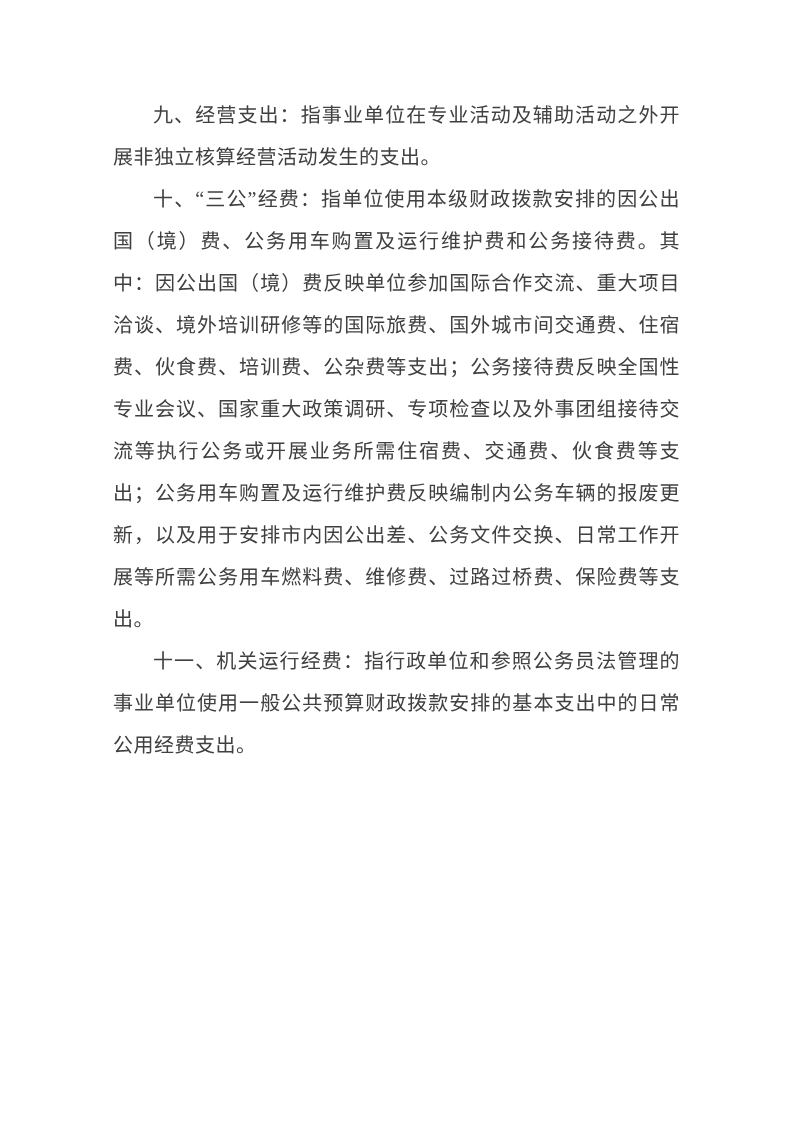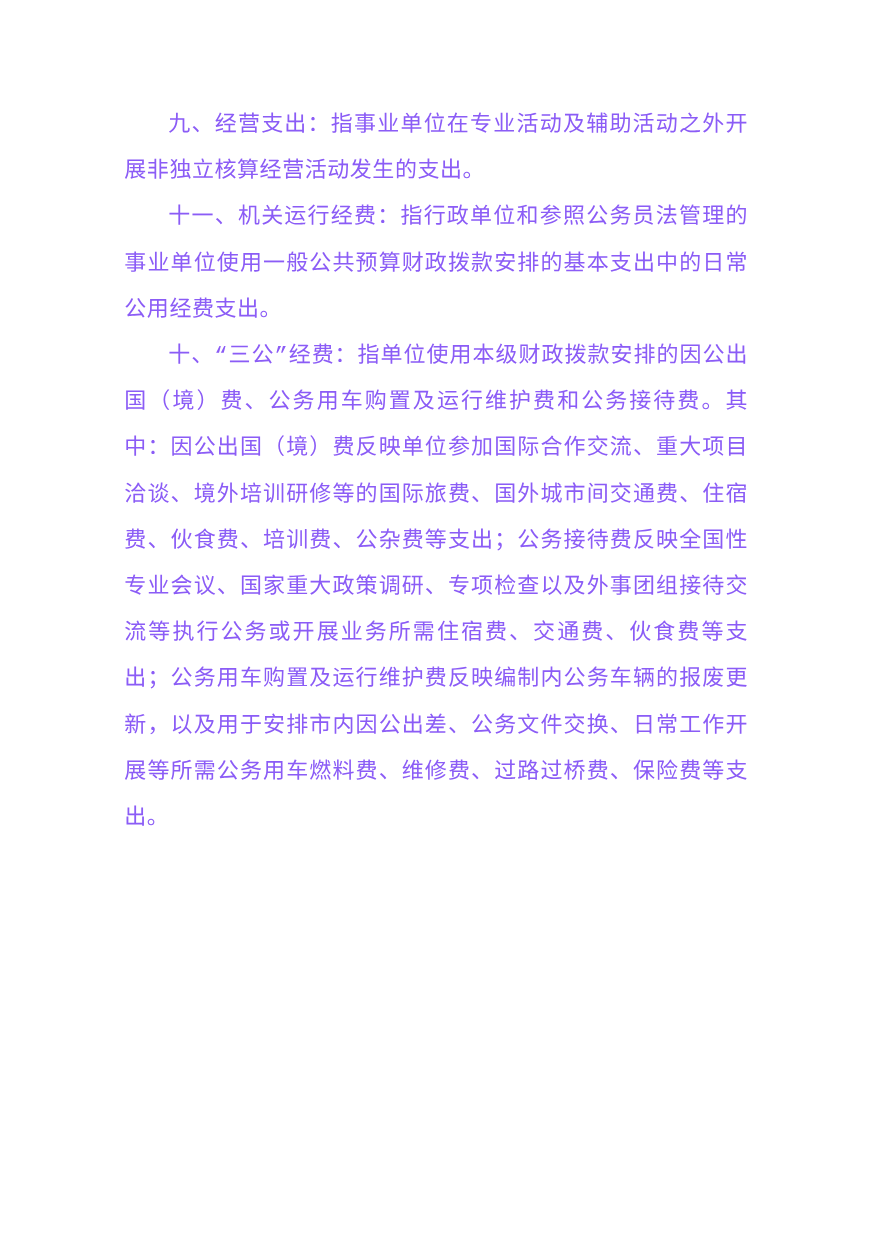--- a/index.html
+++ b/index.html
@@ -15,29 +15,28 @@
       box-sizing: border-box;
       background: #ffffff;
       padding: 94px 113px 0 113px;
       overflow: hidden;
       font-family: "Liberation Serif", "DejaVu Serif", serif;
     }
     .para {
       margin: 0;
       font-size: 20px;
       line-height: 42px;
-      color: #8b5cf6;
+      color: #404040;
       text-align: justify;
       text-justify: inter-character;
       text-indent: 2em;
       letter-spacing: 0.5px;
       word-break: break-all;
-      font-family: Liberation Mono, monospace;
     }
   </style>
 </head>
 <body>
 
 <div class="page">
   <p class="para">九、经营支出：指事业单位在专业活动及辅助活动之外开展非独立核算经营活动发生的支出。</p>
+  <p class="para">十、“三公”经费：指单位使用本级财政拨款安排的因公出国（境）费、公务用车购置及运行维护费和公务接待费。其中：因公出国（境）费反映单位参加国际合作交流、重大项目洽谈、境外培训研修等的国际旅费、国外城市间交通费、住宿费、伙食费、培训费、公杂费等支出；公务接待费反映全国性专业会议、国家重大政策调研、专项检查以及外事团组接待交流等执行公务或开展业务所需住宿费、交通费、伙食费等支出；公务用车购置及运行维护费反映编制内公务车辆的报废更新，以及用于安排市内因公出差、公务文件交换、日常工作开展等所需公务用车燃料费、维修费、过路过桥费、保险费等支出。</p>
   <p class="para">十一、机关运行经费：指行政单位和参照公务员法管理的事业单位使用一般公共预算财政拨款安排的基本支出中的日常公用经费支出。</p>
-  <p class="para">十、“三公”经费：指单位使用本级财政拨款安排的因公出国（境）费、公务用车购置及运行维护费和公务接待费。其中：因公出国（境）费反映单位参加国际合作交流、重大项目洽谈、境外培训研修等的国际旅费、国外城市间交通费、住宿费、伙食费、培训费、公杂费等支出；公务接待费反映全国性专业会议、国家重大政策调研、专项检查以及外事团组接待交流等执行公务或开展业务所需住宿费、交通费、伙食费等支出；公务用车购置及运行维护费反映编制内公务车辆的报废更新，以及用于安排市内因公出差、公务文件交换、日常工作开展等所需公务用车燃料费、维修费、过路过桥费、保险费等支出。</p>
 </div>
 
 </body></html>

